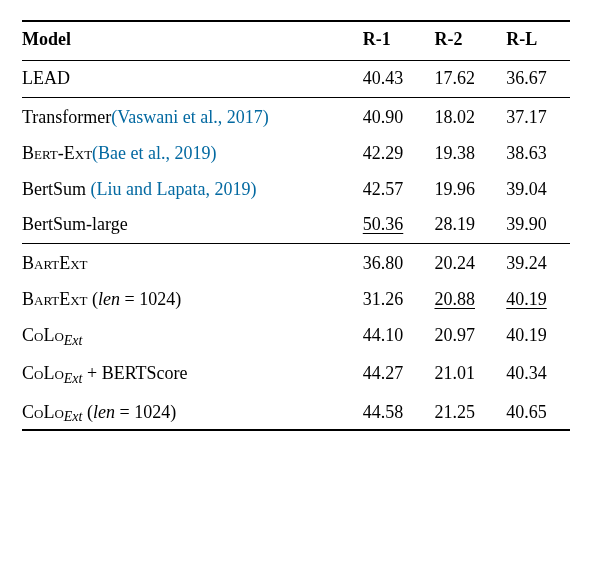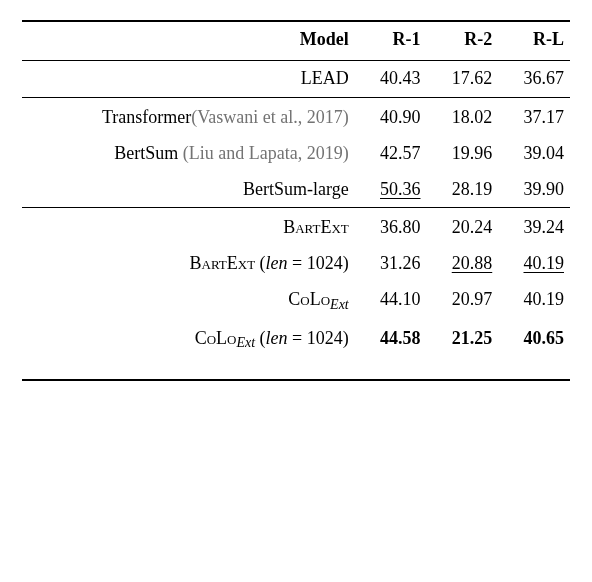--- a/index.html
+++ b/index.html
@@ -10,57 +10,57 @@
     width: 592px;
     box-sizing: border-box;
     background: #fff;
     color: #000;
   }
   table {
     border-collapse: collapse;
     width: 100%;
   }
   th, td {
-    text-align: right;
+    text-align: left;
     padding: 4px 6px 4px 0;
     line-height: 1.55;
     vertical-align: baseline;
   }
   th {
     font-weight: bold;
   }
   th.num, td.num {
-    text-align: right;
+    text-align: left;
     padding-left: 8px;
     font-variant-numeric: lining-nums;
     white-space: nowrap;
   }
   .topline th {
     border-top: 2px solid #000;
   }
   .underheader th {
     border-bottom: 1px solid #000;
     padding-bottom: 6px;
   }
   .sectline td {
     border-top: 1px solid #000;
     padding-top: 6px;
   }
   .lastline td {
     border-bottom: 2px solid #000;
-    padding-bottom: 24px;
+    padding-bottom: 0;
   }
   .cite {
-    color: #737373;
+    color: #0369a1;
   }
   .sc {
     font-variant: small-caps;
   }
   .bold {
-    font-weight: bold;
+    font-weight: normal;
   }
   .ul {
     text-decoration: underline;
     text-underline-offset: 3px;
   }
   .sub {
     font-style: italic;
     font-size: 0.78em;
     vertical-align: sub;
     position: relative;
@@ -89,20 +89,26 @@
         <td class="num"><span>17.62</span></td>
         <td class="num"><span>36.67</span></td>
       </tr>
       <tr class="sectline">
         <td><span>Transformer</span><span class="cite">(Vaswani et al., 2017)</span></td>
         <td class="num"><span>40.90</span></td>
         <td class="num"><span>18.02</span></td>
         <td class="num"><span>37.17</span></td>
       </tr>
       <tr>
+        <td><span class="sc">Bert-Ext</span><span class="cite">(Bae et al., 2019)</span></td>
+        <td class="num"><span>42.29</span></td>
+        <td class="num"><span>19.38</span></td>
+        <td class="num"><span>38.63</span></td>
+      </tr>
+      <tr>
         <td><span>BertSum </span><span class="cite">(Liu and Lapata, 2019)</span></td>
         <td class="num"><span>42.57</span></td>
         <td class="num"><span>19.96</span></td>
         <td class="num"><span>39.04</span></td>
       </tr>
       <tr>
         <td><span>BertSum-large</span></td>
         <td class="num"><span class="ul">50.36</span></td>
         <td class="num"><span>28.19</span></td>
         <td class="num"><span>39.90</span></td>
@@ -118,20 +124,26 @@
         <td class="num"><span>31.26</span></td>
         <td class="num"><span class="ul">20.88</span></td>
         <td class="num"><span class="ul">40.19</span></td>
       </tr>
       <tr>
         <td><span class="sc">CoLo</span><span class="sub">Ext</span></td>
         <td class="num"><span>44.10</span></td>
         <td class="num"><span>20.97</span></td>
         <td class="num"><span>40.19</span></td>
       </tr>
+      <tr>
+        <td><span class="sc">CoLo</span><span class="sub">Ext</span><span> + BERTScore</span></td>
+        <td class="num"><span>44.27</span></td>
+        <td class="num"><span>21.01</span></td>
+        <td class="num"><span>40.34</span></td>
+      </tr>
       <tr class="lastline">
         <td><span class="sc">CoLo</span><span class="sub">Ext</span><span> (</span><span class="ital">len</span><span> = 1024)</span></td>
         <td class="num"><span class="bold">44.58</span></td>
         <td class="num"><span class="bold">21.25</span></td>
         <td class="num"><span class="bold">40.65</span></td>
       </tr>
     </tbody>
 </table>
 
 </body></html>

